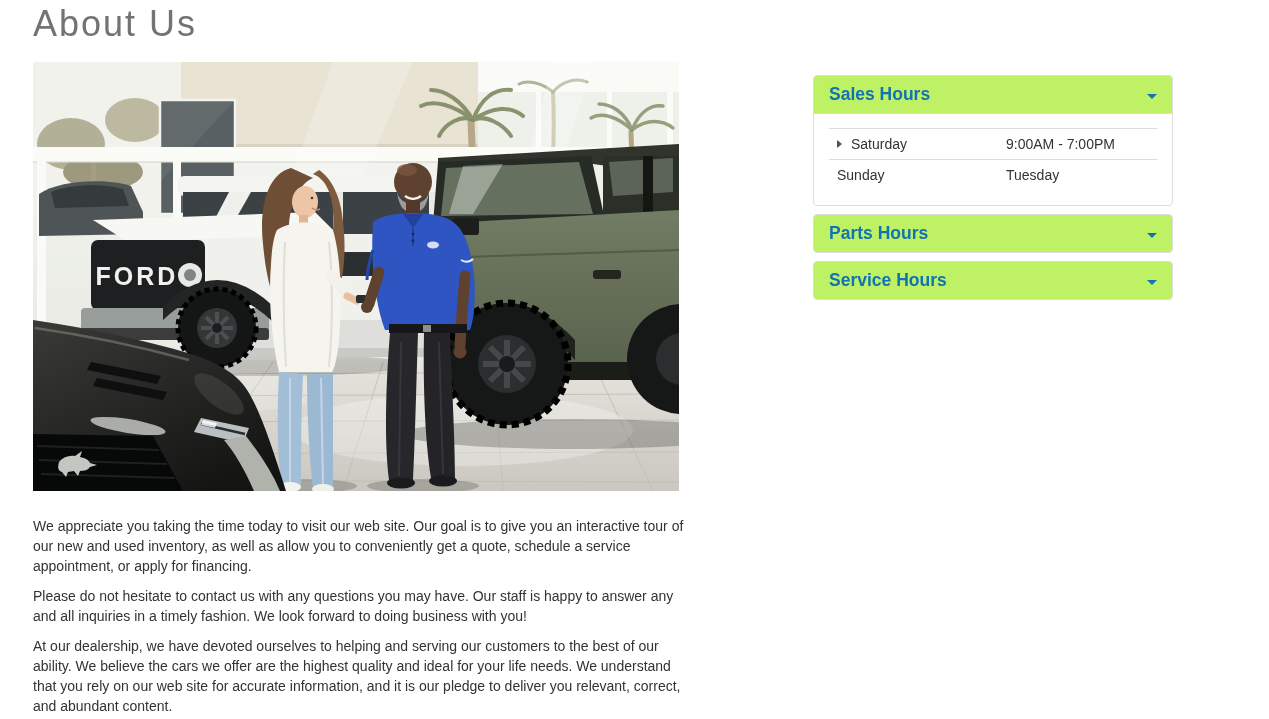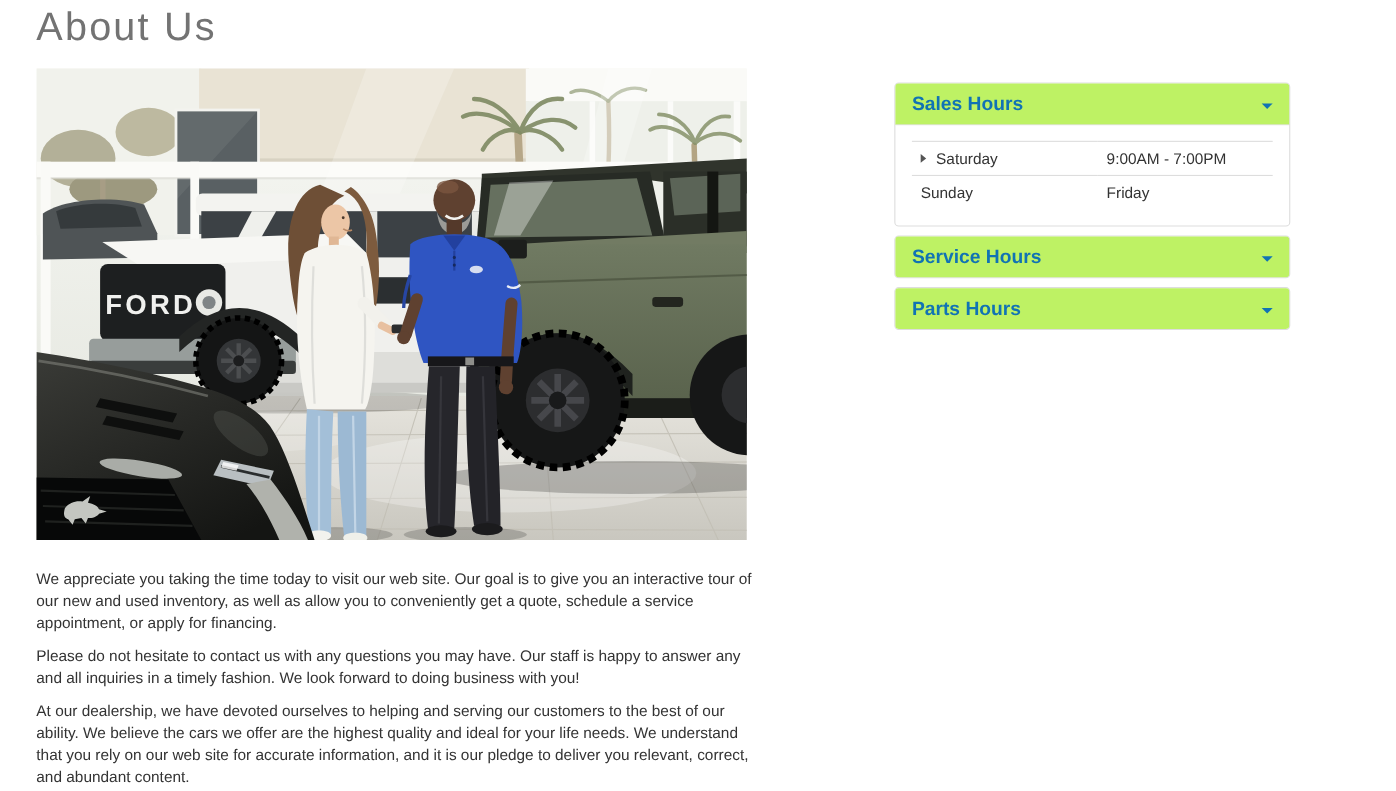--- a/index.html
+++ b/index.html
@@ -321,34 +321,34 @@
       <table class="hours">
         <tbody>
           <tr>
             <td class="day">
               <span class="day-marker"></span><span>Saturday</span>
             </td>
             <td class="hrs">9:00AM - 7:00PM</td>
           </tr>
           <tr>
             <td class="day"><span>Sunday</span></td>
-            <td class="hrs">Friday</td>
+            <td class="hrs">Tuesday</td>
           </tr>
         </tbody>
       </table>
     </div>
+  </section>
+
+  <section class="panel collapsed">
+    <header class="panel-header">
+      <span class="panel-title">Parts Hours</span>
+      <span class="caret"></span>
+    </header>
   </section>
 
   <section class="panel collapsed">
     <header class="panel-header">
       <span class="panel-title">Service Hours</span>
       <span class="caret"></span>
     </header>
   </section>
 
-  <section class="panel collapsed">
-    <header class="panel-header">
-      <span class="panel-title">Parts Hours</span>
-      <span class="caret"></span>
-    </header>
-  </section>
-
 </aside>
 
 </body></html>

